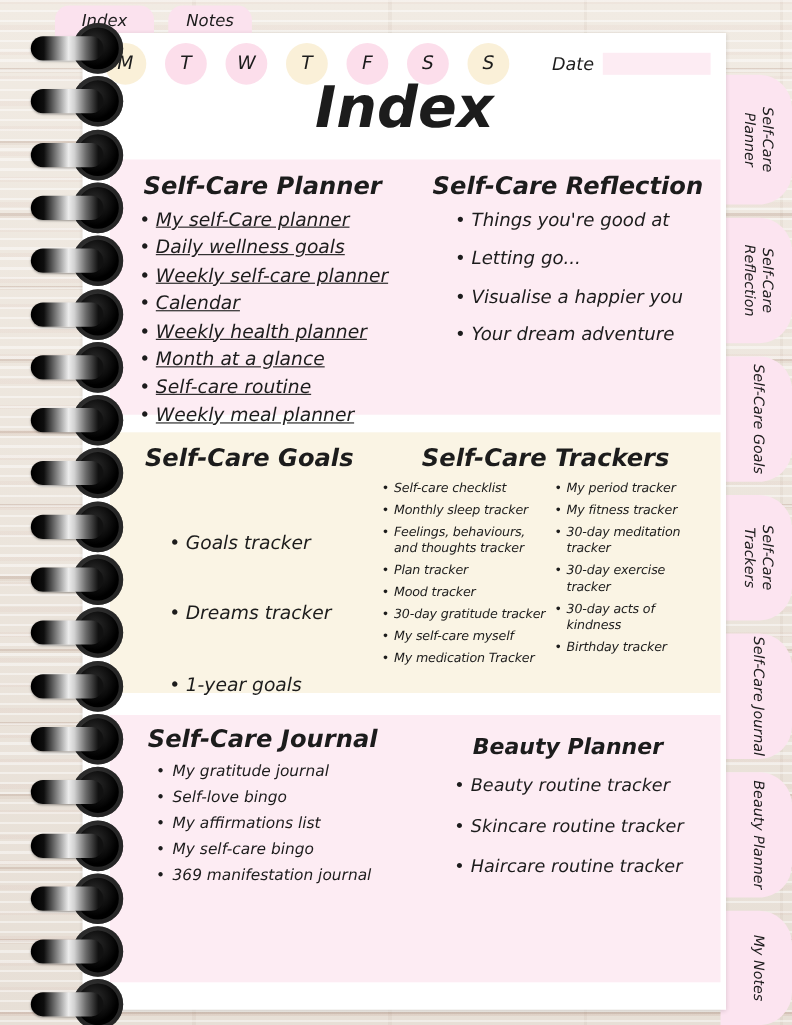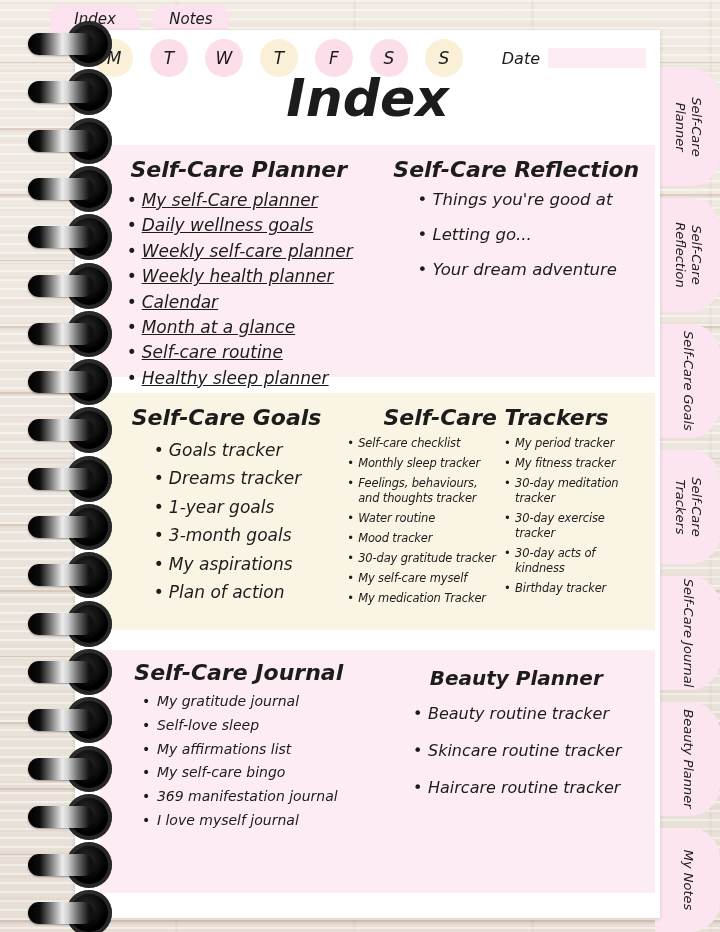--- a/index.html
+++ b/index.html
@@ -88,21 +88,21 @@
   .col-trackers{width:56%;}
   h2{margin:0 0 8px 0;font-size:22px;font-weight:600;font-style:italic;text-align:center;}
   .col-beauty h2{margin-top:6px;margin-bottom:14px;font-size:20px;}
   .col-goals h2{margin-bottom:10px;}
   .col-trackers h2{margin-bottom:6px;}
   ul{list-style:none;margin:0;padding:0;text-align:left;}
   li{position:relative;padding-left:17px;}
   li::before{content:"\2022";position:absolute;left:2px;}
   .planner-list li{font-size:17px;line-height:1.2;margin-bottom:5px;text-decoration:underline;}
   .reflection-list li{font-size:16.5px;line-height:1.2;margin-bottom:15px;}
-  .goals-list li{font-size:17px;line-height:1.2;margin-bottom:8px;}
+  .goals-list li{font-size:17px;line-height:1.2;margin-bottom:8px;margin-top:44px;}
   .trackers-cols{display:flex;width:100%;}
   .trk-left{width:52%;}
   .trk-right{width:48%;}
   .trackers-cols li{font-size:11.5px;line-height:1.3;margin-bottom:5px;letter-spacing:-0.15px;padding-left:13px;}
   .journal-list li{font-size:14px;line-height:1.2;margin-bottom:7px;}
   .beauty-list li{font-size:16px;line-height:1.25;margin-bottom:17px;}
   
   .rings{position:absolute;left:0;top:0;width:120px;height:932px;z-index:10;pointer-events:none;}
   .ring{position:absolute;left:2px;width:112px;height:46px;}
   .ring-circle{
@@ -164,32 +164,33 @@
 
   <h1 class="page-title">Index</h1>
 
   <section class="box box1">
     <div class="col col-planner">
       <h2>Self-Care Planner</h2>
       <ul class="planner-list">
           <li>My self-Care planner</li>
           <li>Daily wellness goals</li>
           <li>Weekly self-care planner</li>
+          <li>Calendar</li>
           <li>Weekly health planner</li>
-          <li>Calendar</li>
           <li>Month at a glance</li>
           <li>Self-care routine</li>
-          <li>Healthy sleep planner</li>
+          <li>Weekly meal planner</li>
         </ul>
     </div>
     <div class="col col-reflection">
       <h2>Self-Care Reflection</h2>
       <ul class="reflection-list">
           <li>Things you're good at</li>
           <li>Letting go...</li>
+          <li>Visualise a happier you</li>
           <li>Your dream adventure</li>
         </ul>
     </div>
   </section>
 
   <section class="box box2">
     <div class="col col-goals">
       <h2>Self-Care Goals</h2>
       <ul class="goals-list">
           <li>Goals tracker</li>
@@ -200,21 +201,21 @@
           <li>Plan of action</li>
         </ul>
     </div>
     <div class="col col-trackers">
       <h2>Self-Care Trackers</h2>
       <div class="trackers-cols">
         <ul class="trk-left">
             <li>Self-care checklist</li>
             <li>Monthly sleep tracker</li>
             <li>Feelings, behaviours, and thoughts tracker</li>
-            <li>Water routine</li>
+            <li>Plan tracker</li>
             <li>Mood tracker</li>
             <li>30-day gratitude tracker</li>
             <li>My self-care myself</li>
             <li>My medication Tracker</li>
           </ul>
         <ul class="trk-right">
             <li>My period tracker</li>
             <li>My fitness tracker</li>
             <li>30-day meditation tracker</li>
             <li>30-day exercise tracker</li>
@@ -223,25 +224,24 @@
           </ul>
       </div>
     </div>
   </section>
 
   <section class="box box3">
     <div class="col col-journal">
       <h2>Self-Care Journal</h2>
       <ul class="journal-list">
           <li>My gratitude journal</li>
-          <li>Self-love sleep</li>
+          <li>Self-love bingo</li>
           <li>My affirmations list</li>
           <li>My self-care bingo</li>
           <li>369 manifestation journal</li>
-          <li>I love myself journal</li>
         </ul>
     </div>
     <div class="col col-beauty">
       <h2>Beauty Planner</h2>
       <ul class="beauty-list">
           <li>Beauty routine tracker</li>
           <li>Skincare routine tracker</li>
           <li>Haircare routine tracker</li>
         </ul>
     </div>

